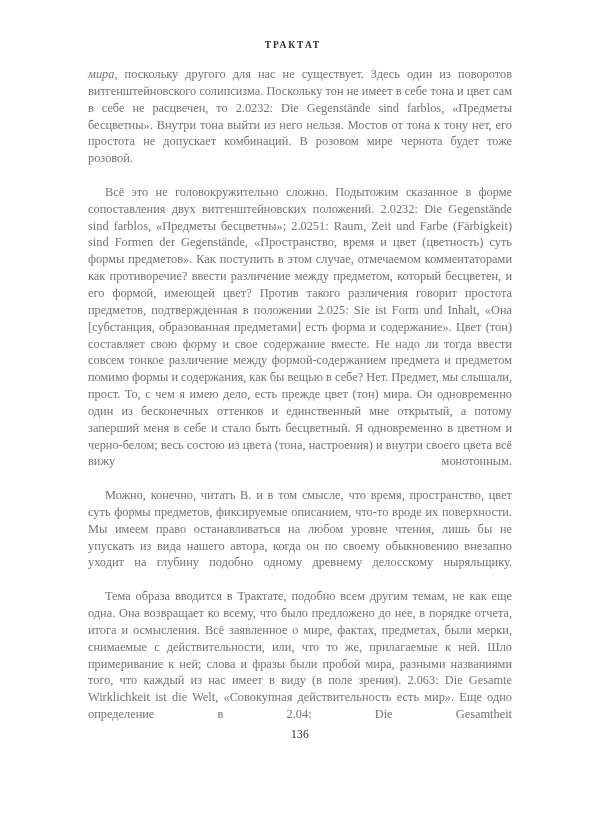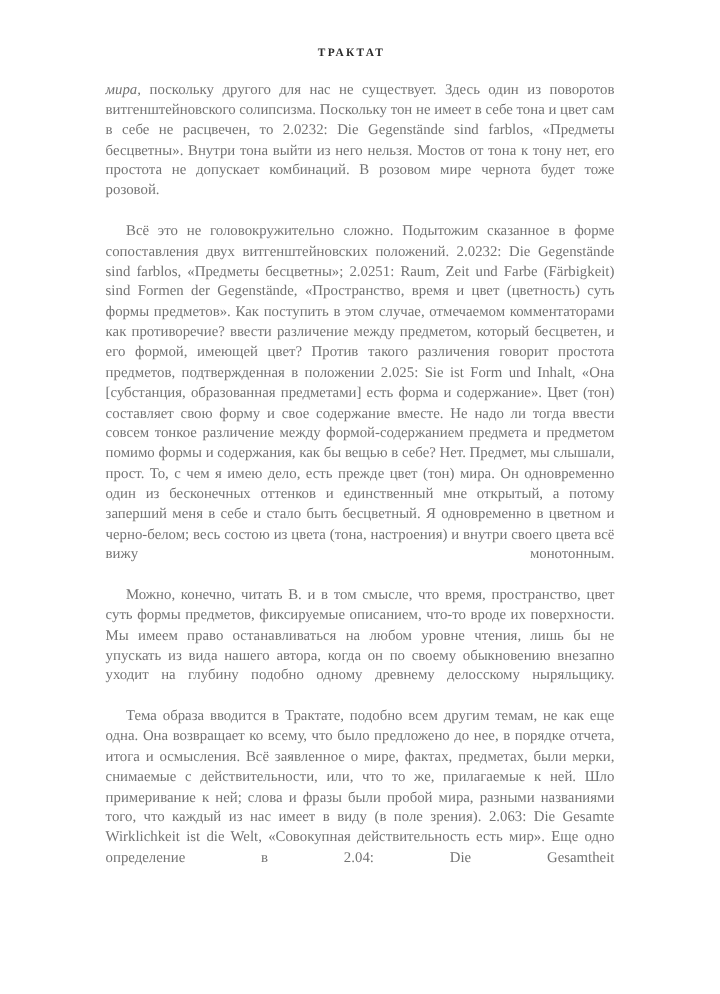--- a/index.html
+++ b/index.html
@@ -99,14 +99,15 @@
     <p class="para no-indent"><span class="ital">мира,</span><span> поскольку другого для нас не существует. Здесь один из поворотов витгенштейновского солипсизма. Поскольку тон не имеет в себе тона и цвет сам в себе не расцвечен, то 2.0232: Die Gegenstände sind farblos, «Предметы бесцветны». Внутри тона выйти из него нельзя. Мостов от тона к тону нет, его простота не допускает комбинаций. В розовом мире чернота будет тоже розовой.</span></p>
 
     <p class="para"><span>Всё это не головокружительно сложно. Подытожим сказанное в форме сопоставления двух витгенштейновских положений. 2.0232: Die Gegenstände sind farblos, «Предметы бесцветны»; 2.0251: Raum, Zeit und Farbe (Färbigkeit) sind Formen der Gegenstände, «Пространство, время и цвет (цветность) суть формы предметов». Как поступить в этом случае, отмечаемом комментаторами как противоречие? ввести различение между предметом, который бесцветен, и его формой, имеющей цвет? Против такого различения говорит простота предметов, подтвержденная в положении 2.025: Sie ist Form und Inhalt, «Она [субстанция, образованная предметами] есть форма и содержание». Цвет (тон) составляет свою форму и свое содержание вместе. Не надо ли тогда ввести совсем тонкое различение между формой-содержанием предмета и предметом помимо формы и содержания, как бы вещью в себе? Нет. Предмет, мы слышали, прост. То, с чем я имею дело, есть прежде цвет (тон) мира. Он одновременно один из бесконечных оттенков и единственный мне открытый, а потому заперший меня в себе и стало быть бесцветный. Я одновременно в цветном и черно-белом; весь состою из цвета (тона, настроения) и внутри своего цвета всё вижу монотонным.</span></p>
 
     <p class="para"><span>Можно, конечно, читать В. и в том смысле, что время, пространство, цвет суть формы предметов, фиксируемые описанием, что-то вроде их поверхности. Мы имеем право останавливаться на любом уровне чтения, лишь бы не упускать из вида нашего автора, когда он по своему обыкновению внезапно уходит на глубину подобно одному древнему делосскому ныряльщику.</span></p>
 
     <p class="para"><span>Тема образа вводится в Трактате, подобно всем другим темам, не как еще одна. Она возвращает ко всему, что было предложено до нее, в порядке отчета, итога и осмысления. Всё заявленное о мире, фактах, предметах, были мерки, снимаемые с действительности, или, что то же, прилагаемые к ней. Шло примеривание к ней; слова и фразы были пробой мира, разными названиями того, что каждый из нас имеет в виду (в поле зрения). 2.063: Die Gesamte Wirklichkeit ist die Welt, «Совокупная действительность есть мир». Еще одно определение в 2.04: Die Gesamtheit</span></p>
 
   </div>
 
+  <div class="folio">136</div>
 
 </div>
 
 </body></html>

